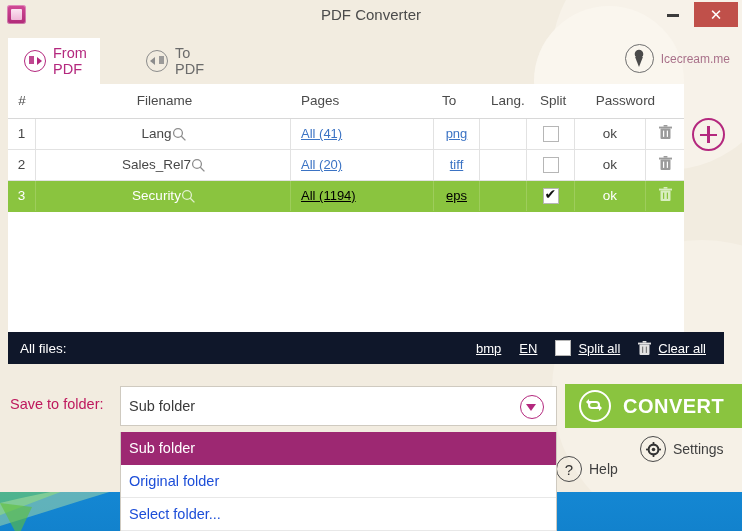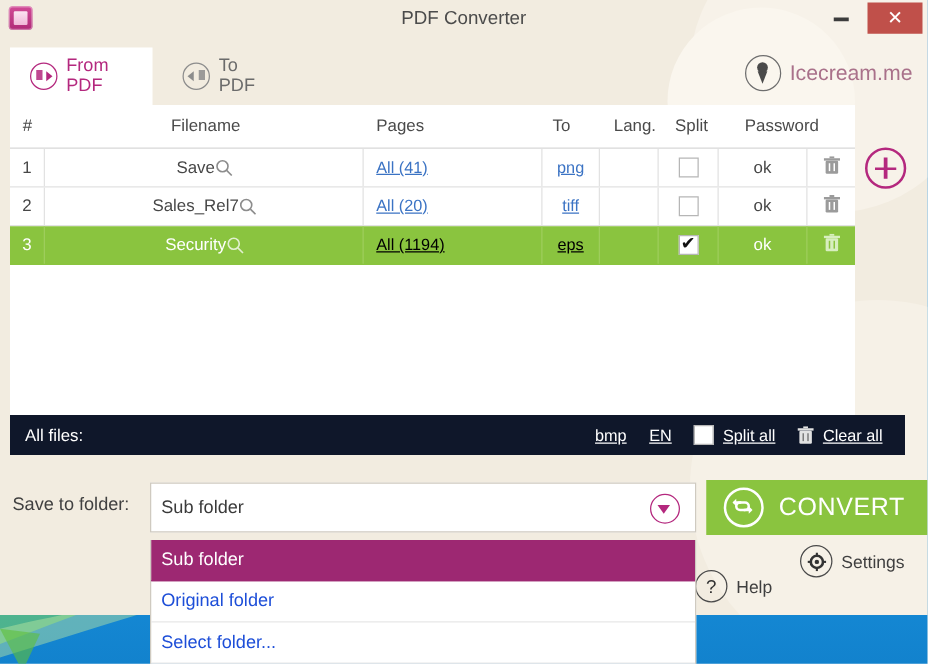--- a/index.html
+++ b/index.html
@@ -77,21 +77,21 @@
   .tabbar {
     position:absolute; left: 0; top: 38px; width: 742px; height: 46px;
     z-index: 4;
   }
   .tab {
     position:absolute; top: 0; height: 46px;
     display:flex; align-items:center; gap: 7px;
     padding: 0 16px; box-sizing:border-box; cursor:pointer;
     font-size: 14.5px;
   }
-  .tab.active { left: 8px; width: 114px; background: #ffffff; color:#b4287e; }
+  .tab.active { left: 8px; width: 92px; background: #ffffff; color:#b4287e; }
   .tab.inactive { left: 130px; width: 96px; color:#6b6b6b; }
   .tab-ico {
     width: 20px; height: 20px; border-radius: 50%;
     display:inline-block; position:relative; flex: 0 0 auto;
   }
   .tab-ico.on { border: 1.6px solid #b4287e; }
   .tab-ico.off { border: 1.6px solid #8c8c8c; }
   .tab-ico .g1 {
     position:absolute; left:3.5px; top:4.5px; width:5px; height:8px;
     background: currentColor; opacity:.85;
@@ -107,21 +107,21 @@
 
   .brand {
     position:absolute; right: 12px; top: 6px;
     display:flex; align-items:center; gap:7px;
   }
   .brand-circle {
     width: 27px; height: 27px; border-radius:50%;
     border: 1.6px solid #6e6e6e; position:relative;
   }
   .cone { position:absolute; left:50%; top:4px; transform:translateX(-50%); }
-  .brand-text { font-size: 17px; color:#a9718a; }
+  .brand-text { font-size: 12px; color:#a9718a; }
 
   
   .table-wrap {
     position:absolute; left: 8px; top: 84px; width: 676px; height: 248px;
     background: #ffffff; box-sizing:border-box;
     z-index: 3;
   }
   .thead {
     display:flex; height: 34px; align-items:center;
     border-bottom: 1px solid #d8d8d8;
@@ -195,21 +195,21 @@
   }
   .allbar .lbl { margin-left: 12px; }
   .allbar .spacer { flex: 1 1 auto; }
   .allbar a {
     color:#ffffff; text-decoration: underline; cursor:pointer; font-size: 13px;
   }
   .allbar .grp { display:flex; align-items:center; gap:7px; margin-right: 18px;}
 
   
   .savelabel {
-    position:absolute; left: 10px; top: 396px; font-size: 14.5px; color:#404040; z-index:3;
+    position:absolute; left: 10px; top: 396px; font-size: 14.5px; color:#be185d; z-index:3;
   }
   .combo {
     position:absolute; left: 120px; top: 386px; width: 437px; height: 40px;
     background: #ffffff; border: 1px solid #cfcac0; box-sizing:border-box; z-index: 6;
     display:flex; align-items:center; cursor:pointer;
   }
   .combo .val { margin-left: 8px; font-size: 14.5px; color:#3a3a3a; }
   .combo-arrow {
     position:absolute; right: 12px; top: 8px; width: 24px; height: 24px;
     border-radius:50%; border: 1.8px solid #b4287e; box-sizing:border-box;
@@ -227,21 +227,21 @@
   .dd-item {
     height: 33px; line-height: 33px; padding-left: 8px;
     font-size: 14.5px; color:#1d4ed8; cursor:pointer;
     border-bottom: 1px solid #e8e8e8; box-sizing:border-box;
   }
   .dd-item.sel { background: #9d2872; color:#ffffff; border-bottom-color:#9d2872;}
 
   .convert {
     position:absolute; left: 565px; top: 384px; width: 177px; height: 44px;
     background: #8ac43f; z-index: 7; cursor:pointer;
-    display:flex; align-items:center; gap: 12px; padding-left: 14px; box-sizing:border-box;
+    display:flex; align-items:center; gap: 12px; padding-left: 14px; box-sizing:border-box;font-weight:bold;
   }
   .conv-ico {
     width: 28px; height: 28px; border-radius:50%; border: 2px solid #fff;
     position:relative; flex:0 0 auto;
   }
   .convert .txt { color:#ffffff; font-size: 20px; letter-spacing: .5px; }
 
   .help, .settings { position:absolute; display:flex; align-items:center; gap:7px; cursor:pointer; z-index:7;}
   .help { left: 556px; top: 456px; }
   .settings { left: 640px; top: 436px; }
@@ -319,21 +319,21 @@
       <div class="c-to">To</div>
       <div class="c-lang">Lang.</div>
       <div class="c-split">Split</div>
       <div class="c-pass">Password</div>
       <div class="c-del"></div>
     </div>
 
     <div class="trow">
       <div class="c-num">1</div>
       <div class="c-name">
-        <span>Save</span>
+        <span>Lang</span>
         <svg class="mag" width="15" height="15" viewBox="0 0 15 15">
           <circle cx="6" cy="6" r="4.4" fill="none" stroke="#666" stroke-width="1.3"></circle>
           <line x1="9.3" y1="9.3" x2="13.4" y2="13.4" stroke="#666" stroke-width="1.3"></line>
         </svg>
       </div>
       <div class="c-pages"><span class="tlink">All (41)</span></div>
       <div class="c-to"><span class="tlink">png</span></div>
       <div class="c-lang"></div>
       <div class="c-split"><span class="chk"></span></div>
       <div class="c-pass">ok</div>

